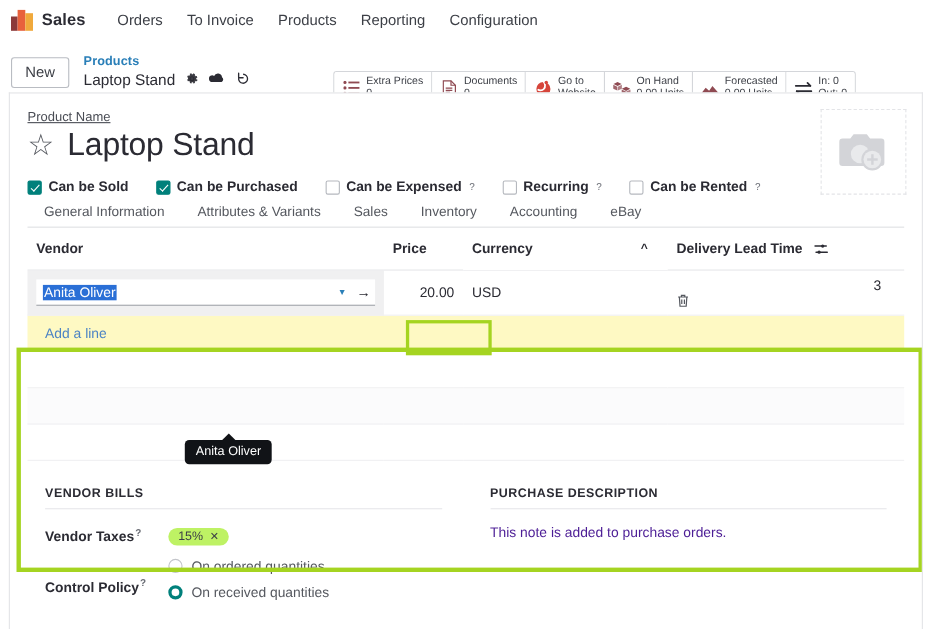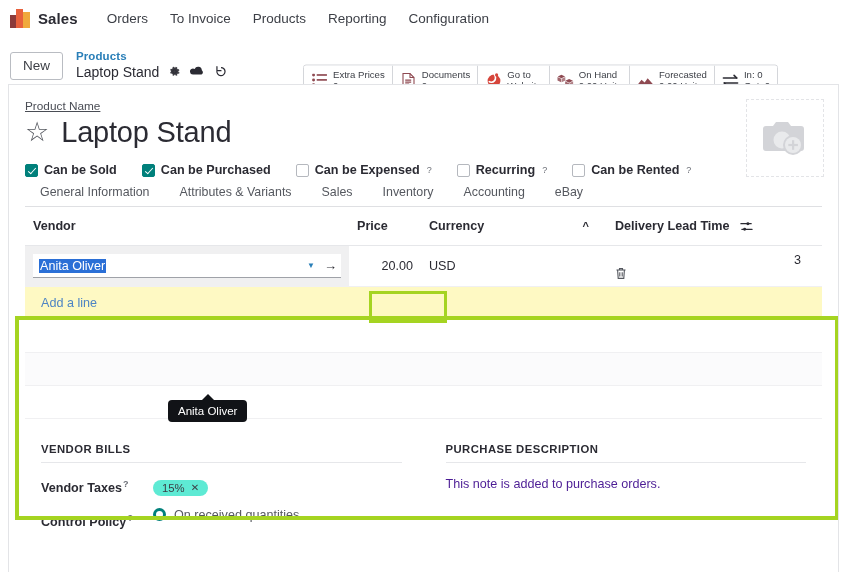--- a/index.html
+++ b/index.html
@@ -234,21 +234,21 @@
   }
   .frow { display: flex; align-items: center; margin-bottom: 12px; }
   .flabel {
     width: 112px; flex: 0 0 auto;
     font-size: 12.6px; font-weight: 700; color: #2b2b33;
     padding-top: 2px;
   }
   .fval { flex: 1; }
   .tag {
     display: inline-flex; align-items: center; gap: 6px;
-    background: #5eead4; color: #3c3f46;
+    background: #bef264; color: #3c3f46;
     border-radius: 10px; padding: 2px 9px; font-size: 11.3px;
   }
   .tag .x { font-size: 10px; cursor: pointer; color: #3c3f46; }
   .radio-line { display: flex; align-items: center; gap: 8px; margin-bottom: 10px; cursor: pointer; }
   .radio {
     width: 13px; height: 13px; border-radius: 50%;
     border: 1.6px solid #c3c5ca; background: #fff; flex: 0 0 auto; position: relative;
   }
   .radio.on { border-color: #00807b; border-width: 3.2px; }
   .radio-label { font-size: 12.6px; color: #55585f; }
@@ -540,20 +540,24 @@
             </span>
           </div>
         </div>
 
         <div class="frow">
           <div class="flabel">
             <span>Control Policy</span><span class="q">?</span>
           </div>
           <div class="fval">
             <label class="radio-line">
+              <span class="radio"></span>
+              <span class="radio-label">On ordered quantities</span>
+            </label>
+            <label class="radio-line">
               <span class="radio on"></span>
               <span class="radio-label">On received quantities</span>
             </label>
           </div>
         </div>
       </div>
 
       <div class="group">
         <div class="group-title">PURCHASE DESCRIPTION</div>
         <div class="note-text">This note is added to purchase orders.</div>

